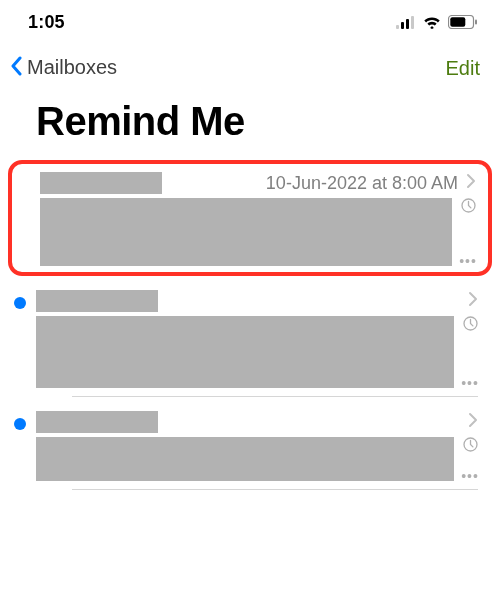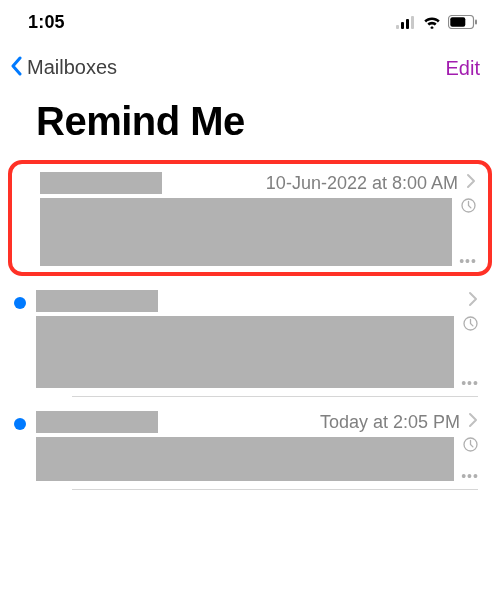--- a/index.html
+++ b/index.html
@@ -45,21 +45,21 @@
       gap: 3px;
       color: #404040;
       font-size: 20px;
       cursor: pointer;
     }
     .back-chevron {
       width: 16px;
       height: 20px;
     }
     .edit-btn {
-      color: #a21caf;
+      color: #4d7c0f;
       font-size: 20px;
       cursor: pointer;
     }
     .page-title {
       font-size: 40px;
       font-weight: 800;
       padding: 8px 28px 16px 36px;
       letter-spacing: -0.5px;
     }
     .mail-list {
@@ -239,21 +239,20 @@
       </div>
     </div>
     <div class="divider"></div>
   </div>
 
   <div class="mail-item">
     <span class="unread-dot"></span>
     <div class="mail-row-top">
       <div class="sender-placeholder"></div>
       <div class="spacer"></div>
-      <span class="timestamp">Today at 2:05 PM</span>
       <span>
         <svg class="disclosure" viewBox="0 0 10 16">
           <path d="M2 2l6 6-6 6" stroke="#c0c0c0" stroke-width="2" fill="none" stroke-linecap="round" stroke-linejoin="round"></path>
         </svg>
       </span>
     </div>
     <div class="body-row">
       <div class="body-placeholder h3"></div>
       <div class="side-icons">
         <span class="clock-icon">

